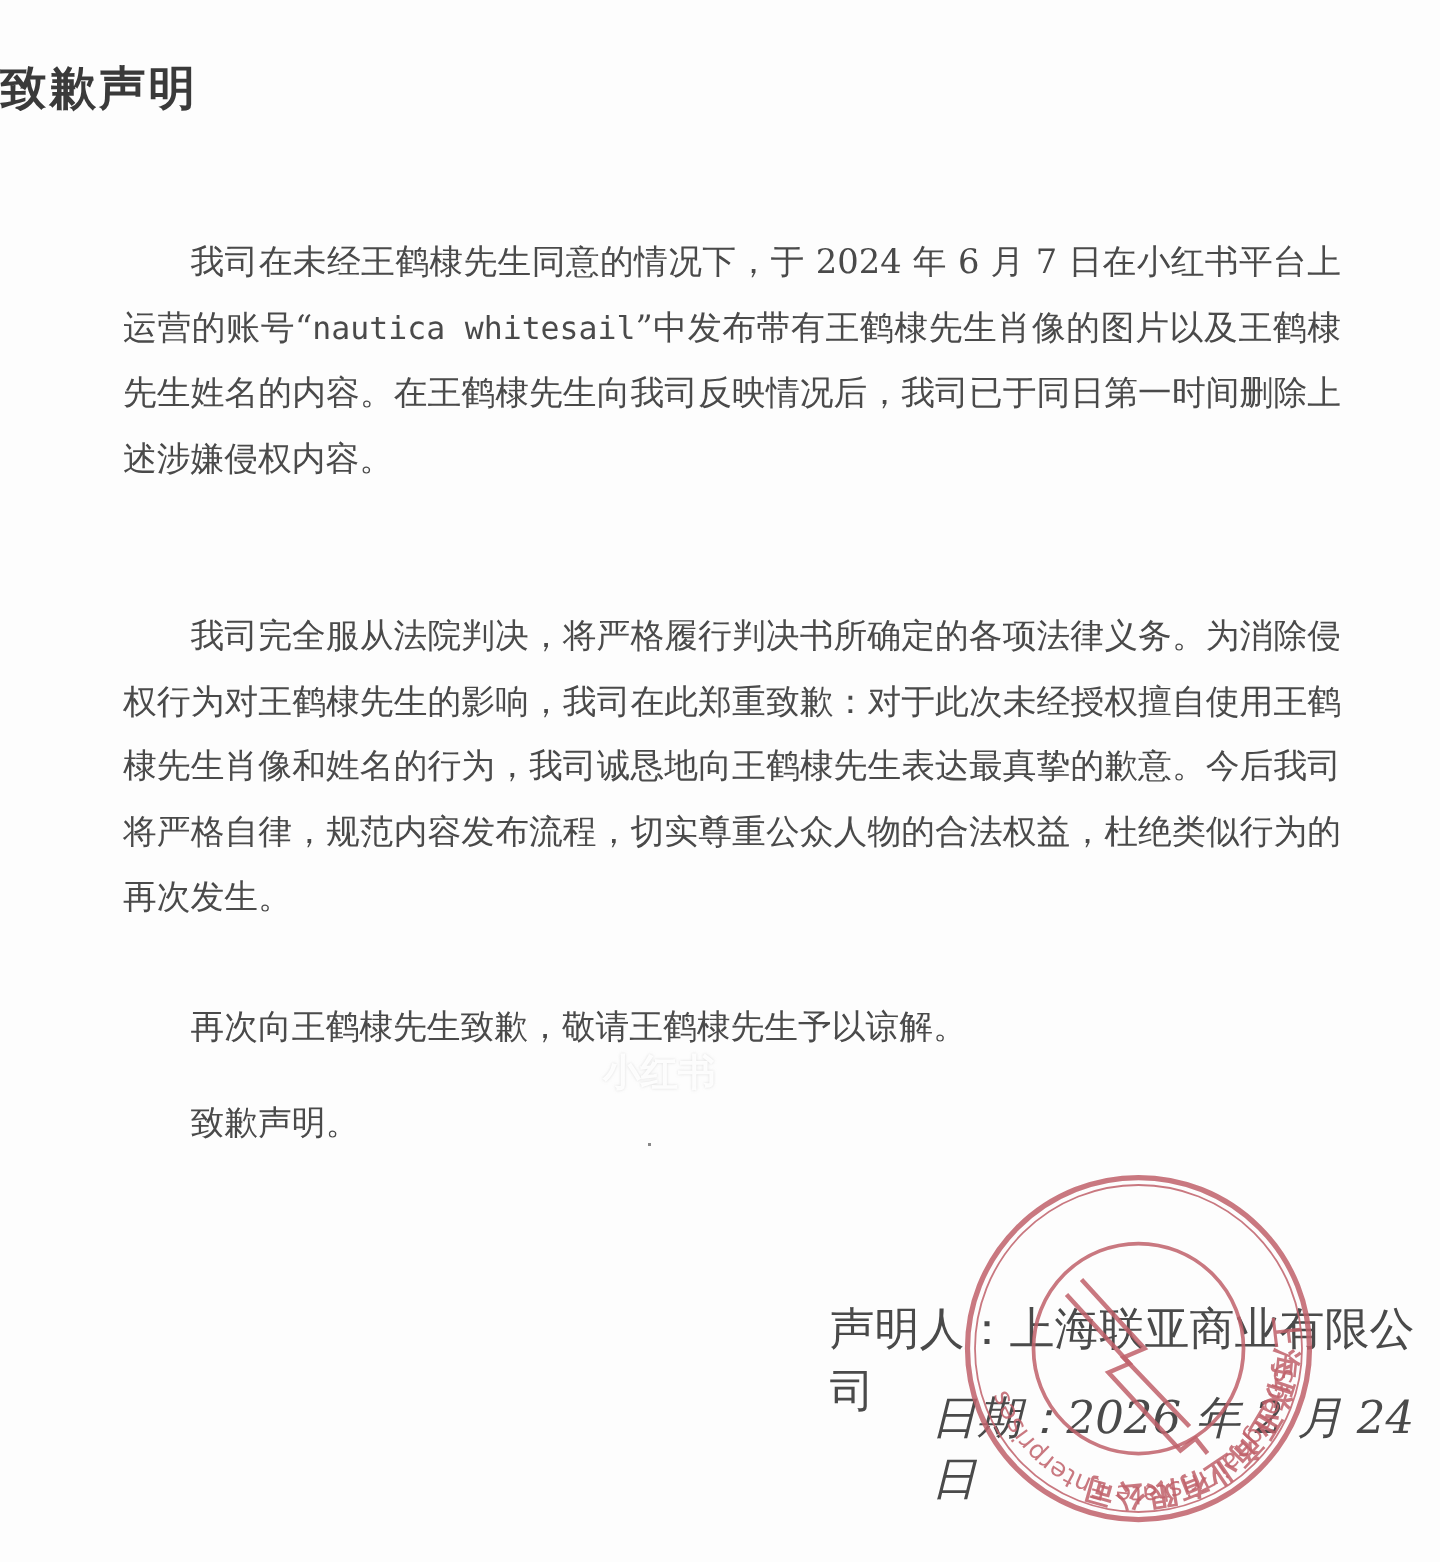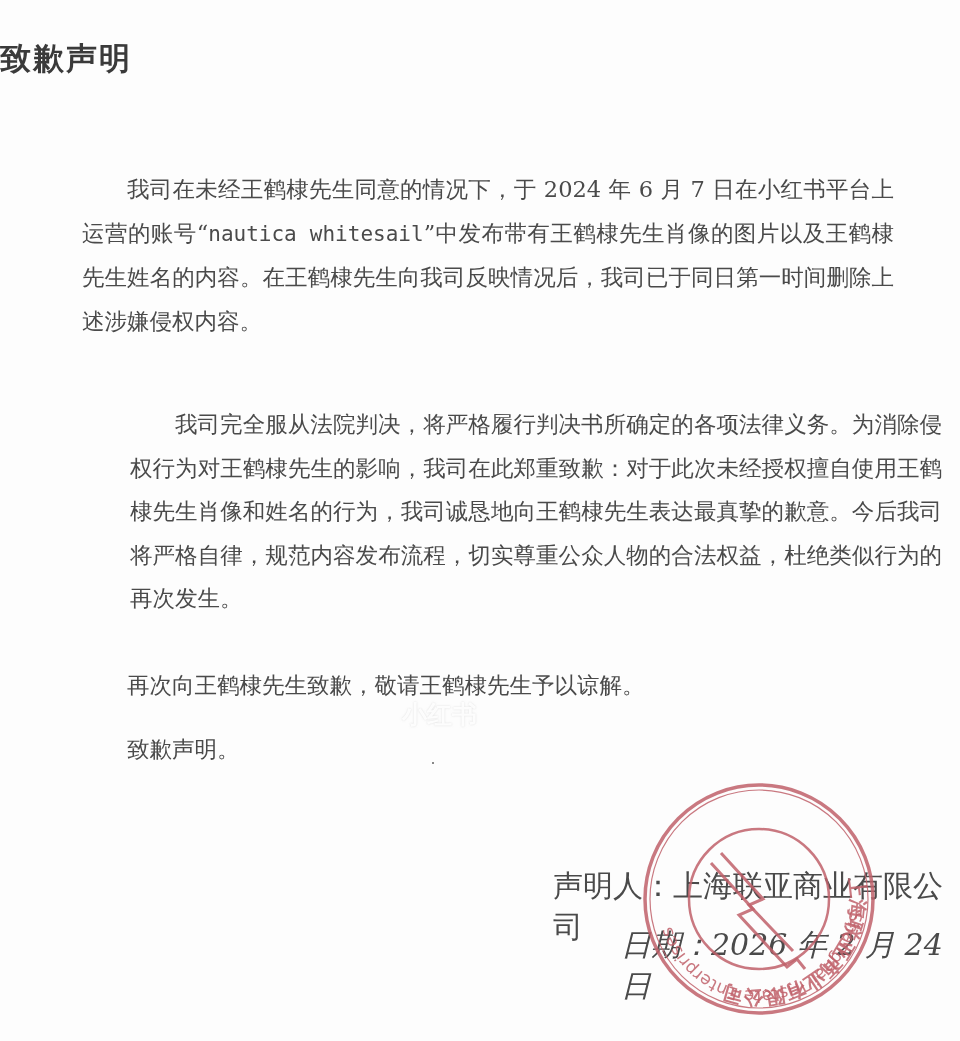--- a/index.html
+++ b/index.html
@@ -12,22 +12,22 @@
     .title {
       position: absolute; left: 0; width: 960px; top: 38px;
       text-align: left; font-family: "DejaVu Sans", sans-serif;
       font-weight: bold; font-size: 31px; letter-spacing: 2px; color: #3a3a3a;
     }
     .para {
       position: absolute; left: 82px; width: 812px;
       font-size: 22.5px; line-height: 43.5px;
       text-align: justify; text-indent: 45px;
     }
-    .p1 { top: 168px; }
-    .p2 { top: 403px; margin-left: 48px; }
+    .p1 { top: 154px; }
+    .p2 { top: 403px; }
     .p3 { top: 664px; }
     .p4 { top: 728px; }
     .mono { font-family: "DejaVu Sans Mono", monospace; font-size: 21px; }
     .sig {
       position: absolute; font-size: 30px;
     }
     .sig1 { left: 553px; top: 866px; }
     .sig2 { left: 621px; top: 925px; font-style: italic; }
     .watermark {
       position: absolute; left: 402px; top: 698px;

